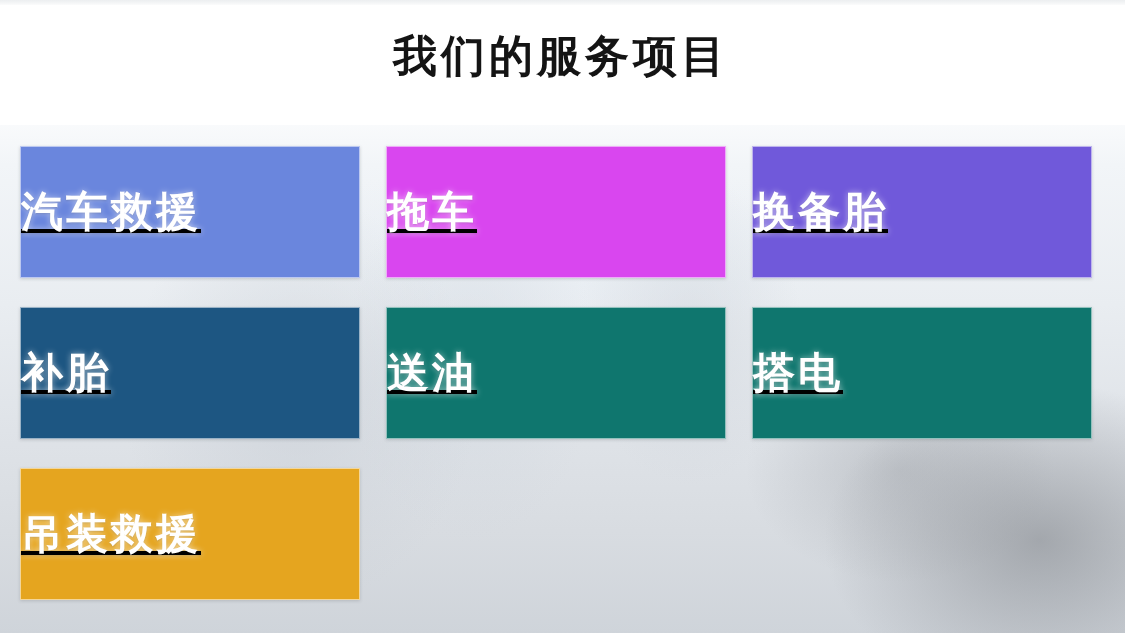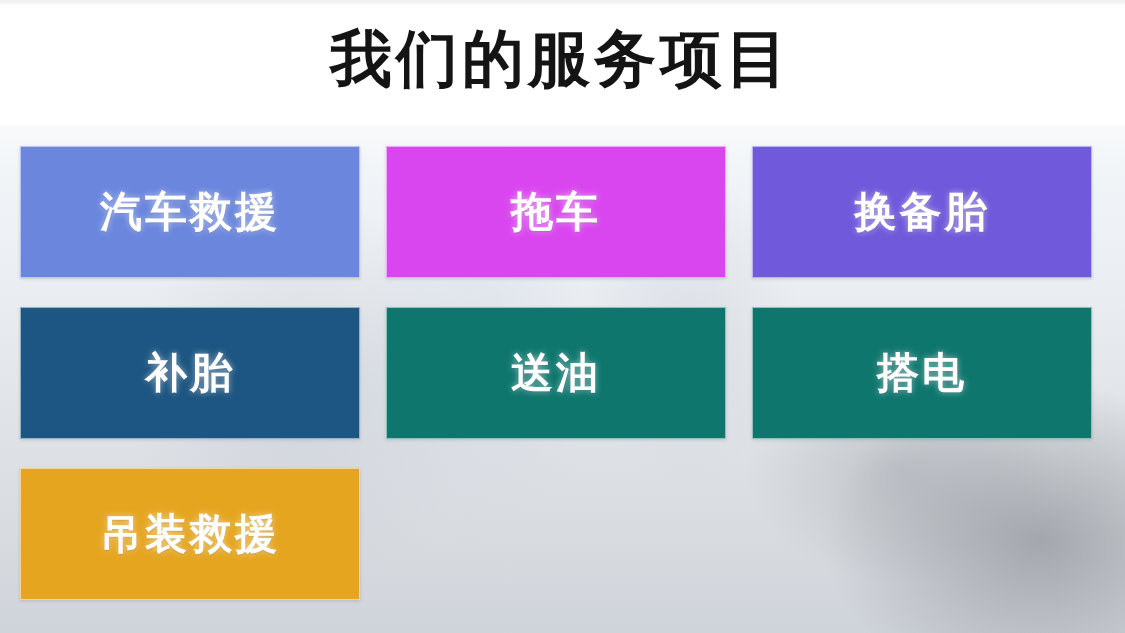--- a/index.html
+++ b/index.html
@@ -69,50 +69,50 @@
     height: 120px;
     background: #ffffff;
   }
 
   .page-title {
     position: absolute;
     left: 0;
     top: 24px;
     width: 1122px;
     text-align: center;
-    font-size: 62px;
+    font-size: 44px;
     line-height: 70px;
     font-weight: bold;
     color: #141414;
     letter-spacing: 4px;
-    font-family: Liberation Serif, serif;
+    font-family: Liberation Mono, monospace;
   }
 
   
   .grid {
     position: absolute;
     left: 20px;
     top: 146px;
     width: 1072px;
     height: 454px;
     display: grid;
     grid-template-columns: repeat(3, 340px);
     grid-template-rows: repeat(3, 132px);
     column-gap: 26px;
     row-gap: 29px;
   }
 
   .tile {
     position: relative;
     display: flex;
     align-items: center;
-    justify-content: center;
     box-sizing: border-box;
     border: 1px solid rgba(255,255,255,0.55);
     box-shadow: 0 1px 3px rgba(90,95,105,0.25);
+    text-decoration: underline;
   }
 
   .tile-label {
     font-size: 42px;
     line-height: 48px;
     font-weight: bold;
     color: #ffffff;
     letter-spacing: 3px;
     text-shadow: 0 0 6px rgba(255,255,255,0.55), 0 1px 2px rgba(0,0,0,0.18);
     font-family: "DejaVu Sans", "Liberation Sans", sans-serif;

